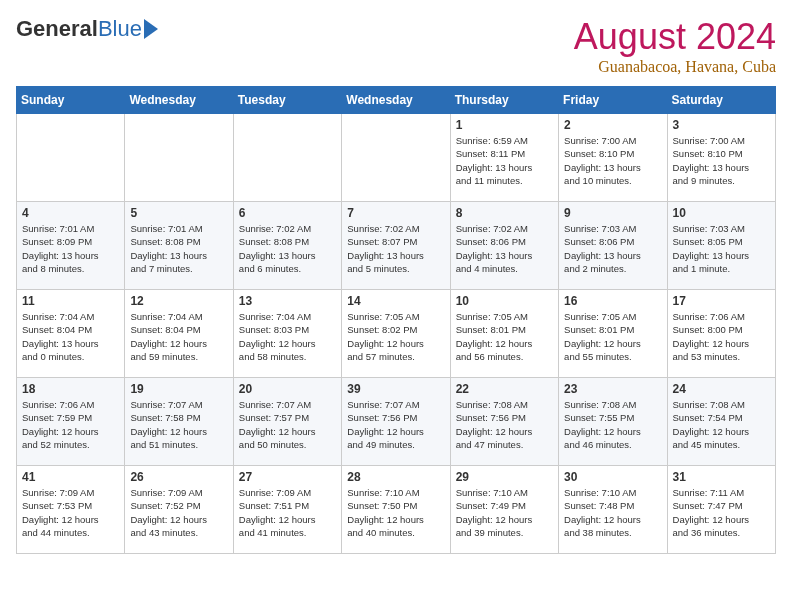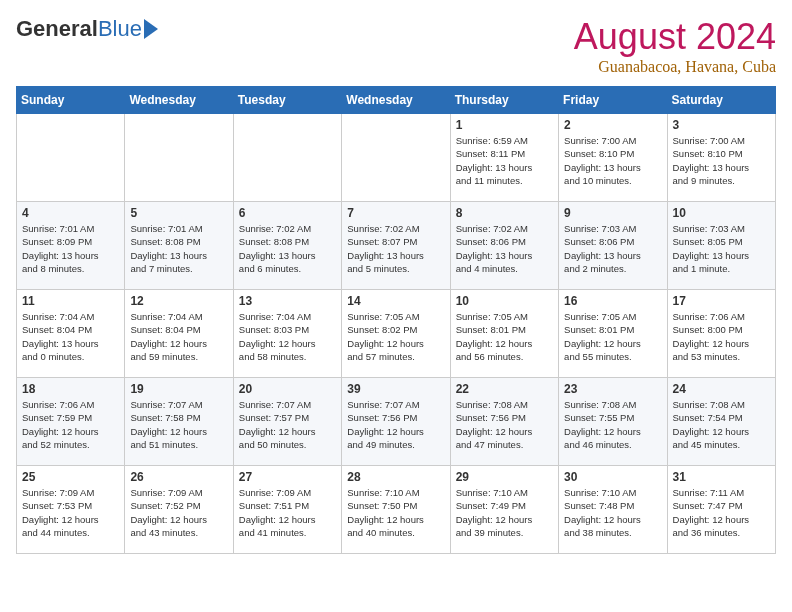--- a/index.html
+++ b/index.html
@@ -236,21 +236,21 @@
           <span class="day-number">23</span>
           <div class="day-info">Sunrise: 7:08 AM<br>Sunset: 7:55 PM<br>Daylight: 12 hours<br>and 46 minutes.</div>
         </td>
         <td>
           <span class="day-number">24</span>
           <div class="day-info">Sunrise: 7:08 AM<br>Sunset: 7:54 PM<br>Daylight: 12 hours<br>and 45 minutes.</div>
         </td>
       </tr>
       <tr>
         <td>
-          <span class="day-number">25</span>
+          <span class="day-number">41</span>
           <div class="day-info">Sunrise: 7:09 AM<br>Sunset: 7:53 PM<br>Daylight: 12 hours<br>and 44 minutes.</div>
         </td>
         <td>
           <span class="day-number">26</span>
           <div class="day-info">Sunrise: 7:09 AM<br>Sunset: 7:52 PM<br>Daylight: 12 hours<br>and 43 minutes.</div>
         </td>
         <td>
           <span class="day-number">27</span>
           <div class="day-info">Sunrise: 7:09 AM<br>Sunset: 7:51 PM<br>Daylight: 12 hours<br>and 41 minutes.</div>
         </td>

